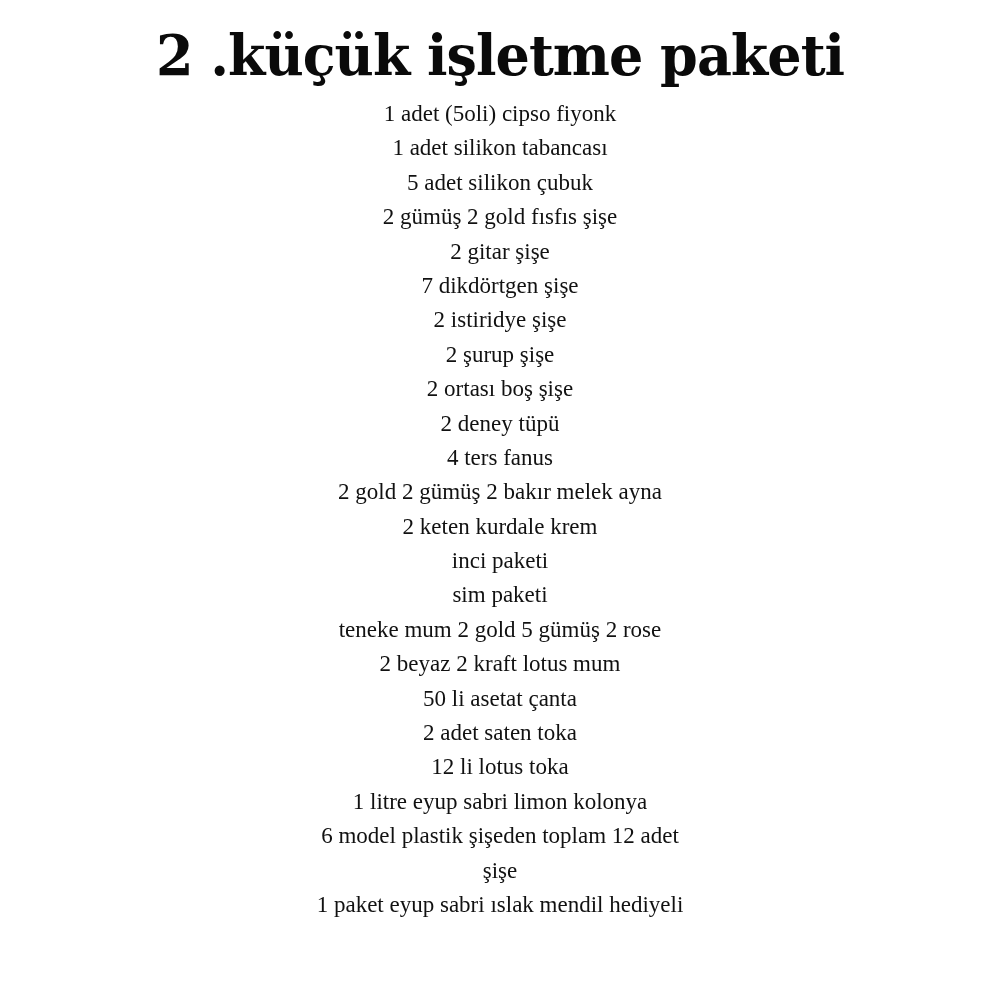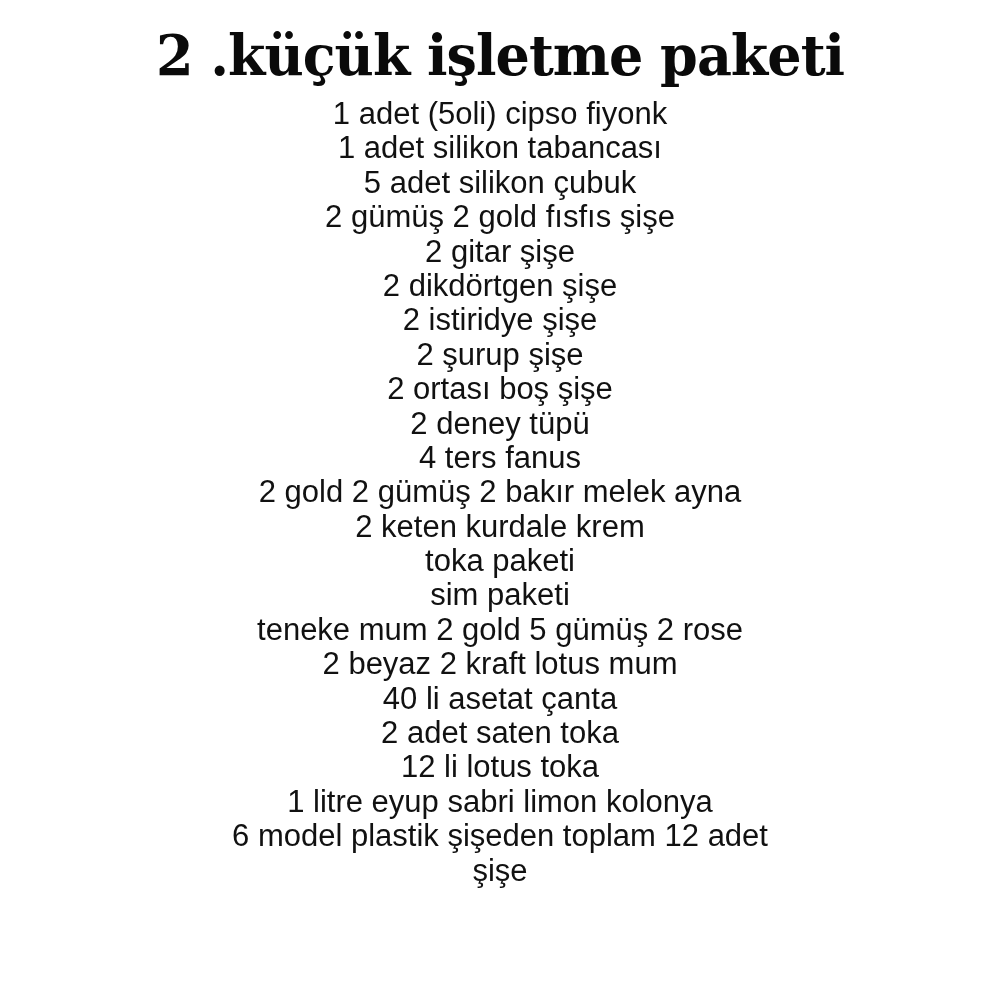--- a/index.html
+++ b/index.html
@@ -40,51 +40,52 @@
     .list {
       position: absolute;
       left: 0;
       top: 97px;
       width: 1000px;
       margin: 0;
       padding: 0;
       list-style: none;
     }
     .list li {
-      font-family: Liberation Sans, sans-serif;
-      font-size: 31px;
+      font-family: Liberation Serif, serif;
+      font-size: 23px;
       line-height: 34.4px;
       height: 34.4px;
       color: #111111;
       white-space: nowrap;
     }
   </style>
 </head>
 <body>
 
 <div class="page">
   <h1 class="title">2 .küçük işletme paketi</h1>
   <ul class="list">
     <li>1 adet (5oli) cipso fiyonk</li>
     <li>1 adet silikon tabancası</li>
     <li>5 adet silikon çubuk</li>
     <li>2 gümüş 2 gold fısfıs şişe</li>
     <li>2 gitar şişe</li>
-    <li>2 dikdörtgen şişe</li>
+    <li>7 dikdörtgen şişe</li>
     <li>2 istiridye şişe</li>
     <li>2 şurup şişe</li>
     <li>2 ortası boş şişe</li>
     <li>2 deney tüpü</li>
     <li>4 ters fanus</li>
     <li>2 gold 2 gümüş 2 bakır melek ayna</li>
     <li>2 keten kurdale krem</li>
-    <li>toka paketi</li>
+    <li>inci paketi</li>
     <li>sim paketi</li>
     <li>teneke mum 2 gold 5 gümüş 2 rose</li>
     <li>2 beyaz 2 kraft lotus mum</li>
-    <li>40 li asetat çanta</li>
+    <li>50 li asetat çanta</li>
     <li>2 adet saten toka</li>
     <li>12 li lotus toka</li>
     <li>1 litre eyup sabri limon kolonya</li>
     <li>6 model plastik şişeden toplam 12 adet</li>
     <li>şişe</li>
+    <li>1 paket eyup sabri ıslak mendil hediyeli</li>
   </ul>
 </div>
 
 </body></html>

